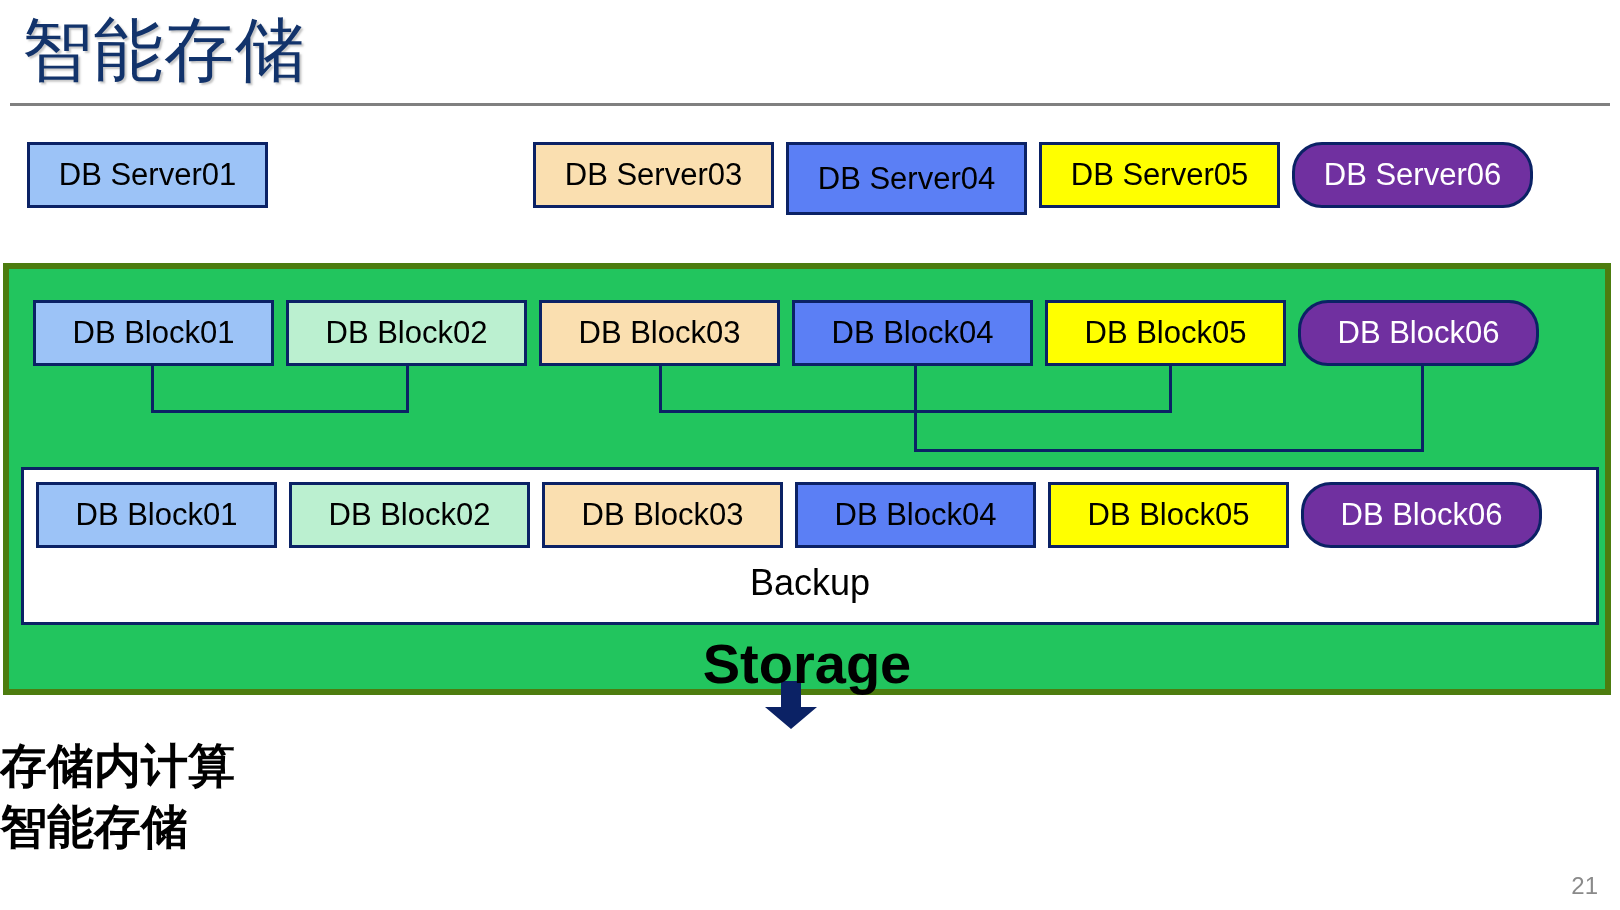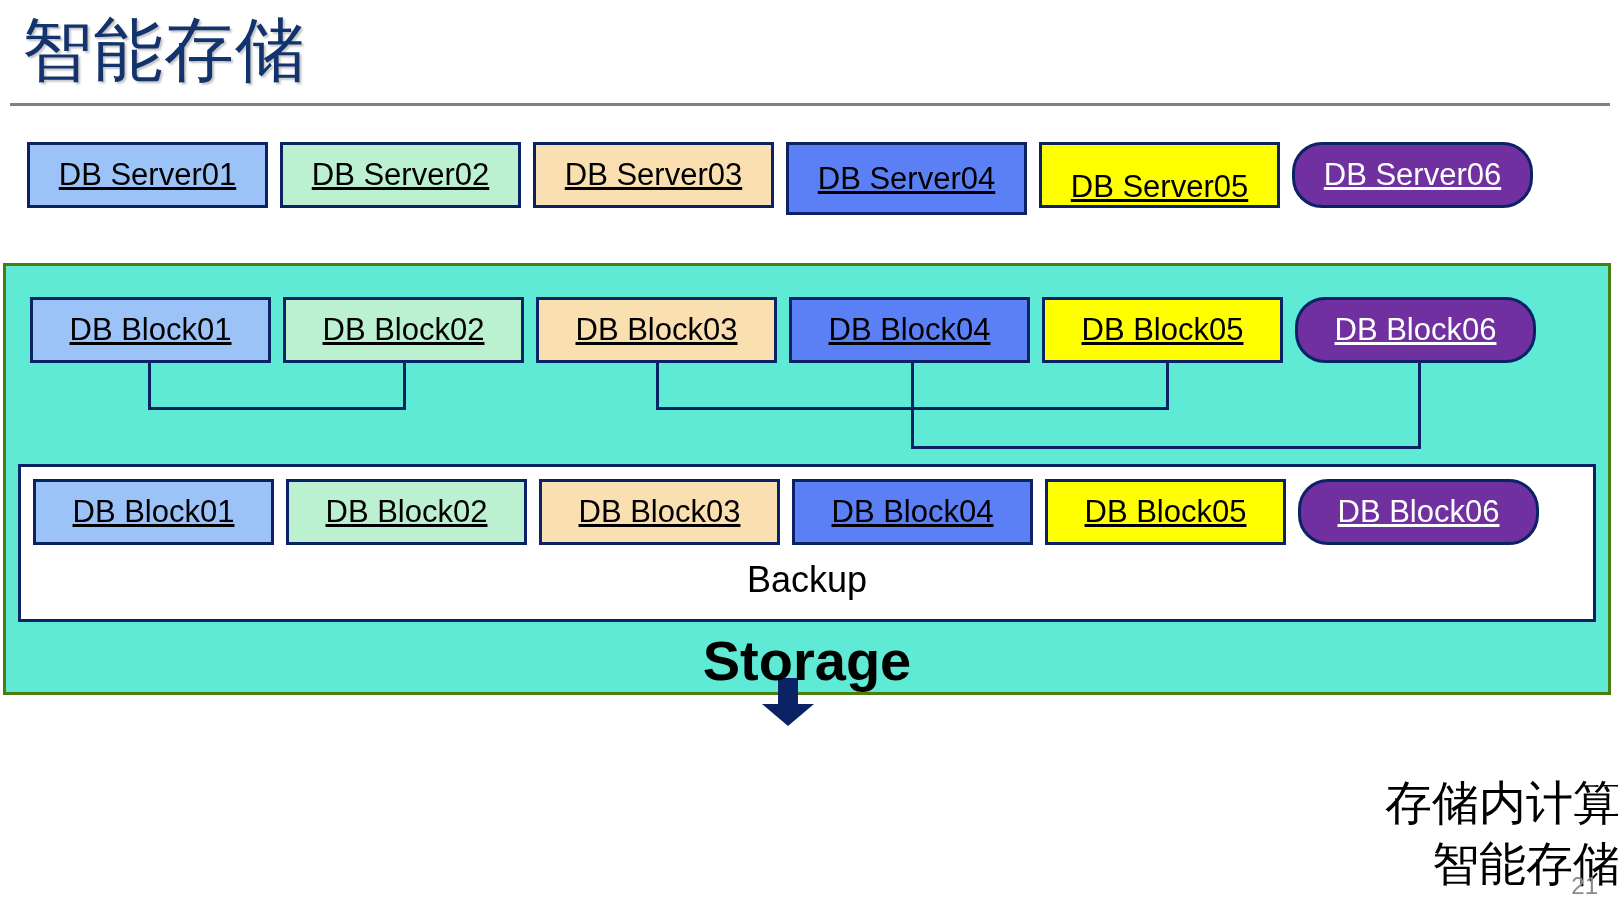--- a/index.html
+++ b/index.html
@@ -44,34 +44,33 @@
   .node {
     position: absolute;
     box-sizing: border-box;
     border: 3px solid #0B2265;
     display: flex;
     align-items: center;
     justify-content: center;
     font-size: 31px;
     color: #000000;
     white-space: nowrap;
-    text-decoration: underline;
   }
   .node.light { color: #ffffff; border-radius: 30px; }
 
   
   #storage-container {
     position: absolute;
     left: 3px;
     top: 263px;
     width: 1608px;
     height: 432px;
     box-sizing: border-box;
-    border: 3px solid #4d7c0f;
-    background: #5eead4;
+    border: 6px solid #4d7c0f;
+    background: #22c55e;
   }
   #backup-box {
     position: absolute;
     left: 12px;
     top: 198px;
     width: 1578px;
     height: 158px;
     box-sizing: border-box;
     border: 3px solid #0B2265;
     background: #ffffff;
@@ -108,26 +107,27 @@
     left: 756px;
     top: 412px;
     width: 52px;
     height: 48px;
   }
 
   
   #caption {
     position: absolute;
     left: 0;
-    top: 772px;
+    top: 735px;
     width: 100%;
-    text-align: right;
+    text-align: left;
     font-size: 47px;
     line-height: 61px;
     color: #000000;
+    font-weight: bold;
   }
 
   
   #page-number {
     position: absolute;
     right: 22px;
     bottom: 10px;
     font-size: 24px;
     color: #8A8A8A;
   }
@@ -137,30 +137,27 @@
 
 <div id="slide">
 
   <div id="slide-title">智能存储</div>
   <div id="title-rule"></div>
 
   <div id="server-row" style="position: absolute; left: 0px; top: 0px; width: 1620px; height: 80px;">
       <div class="node" style="left: 27px; top: 142px; width: 241px; height: 66px; background: rgb(156, 195, 247); color: rgb(0, 0, 0);">
         <span>DB Server01</span>
       </div>
-      <div class="node" style="left: 280px; top: 142px; width: 241px; height: 66px; background: rgb(187, 240, 208); color: rgb(0, 0, 0);">
-        <span>DB Server02</span>
-      </div>
       <div class="node" style="left: 533px; top: 142px; width: 241px; height: 66px; background: rgb(250, 223, 176); color: rgb(0, 0, 0);">
         <span>DB Server03</span>
       </div>
       <div class="node" style="left: 786px; top: 142px; width: 241px; height: 73px; background: rgb(91, 127, 245); color: rgb(0, 0, 0);">
         <span>DB Server04</span>
       </div>
-      <div class="node" style="left: 1039px; top: 142px; width: 241px; height: 66px; background: rgb(255, 255, 0); color: rgb(0, 0, 0); align-items: flex-end;">
+      <div class="node" style="left: 1039px; top: 142px; width: 241px; height: 66px; background: rgb(255, 255, 0); color: rgb(0, 0, 0);">
         <span>DB Server05</span>
       </div>
       <div class="node light" style="left: 1292px; top: 142px; width: 241px; height: 66px; background: rgb(112, 48, 160); color: rgb(255, 255, 255);">
         <span>DB Server06</span>
       </div>
     </div>
 
   <div id="storage-container">
     <div id="block-row-primary" style="position: absolute; left: 0px; top: 0px; width: 100%;">
         <div class="node" style="left: 24px; top: 31px; width: 241px; height: 66px; background: rgb(156, 195, 247); color: rgb(0, 0, 0);">

